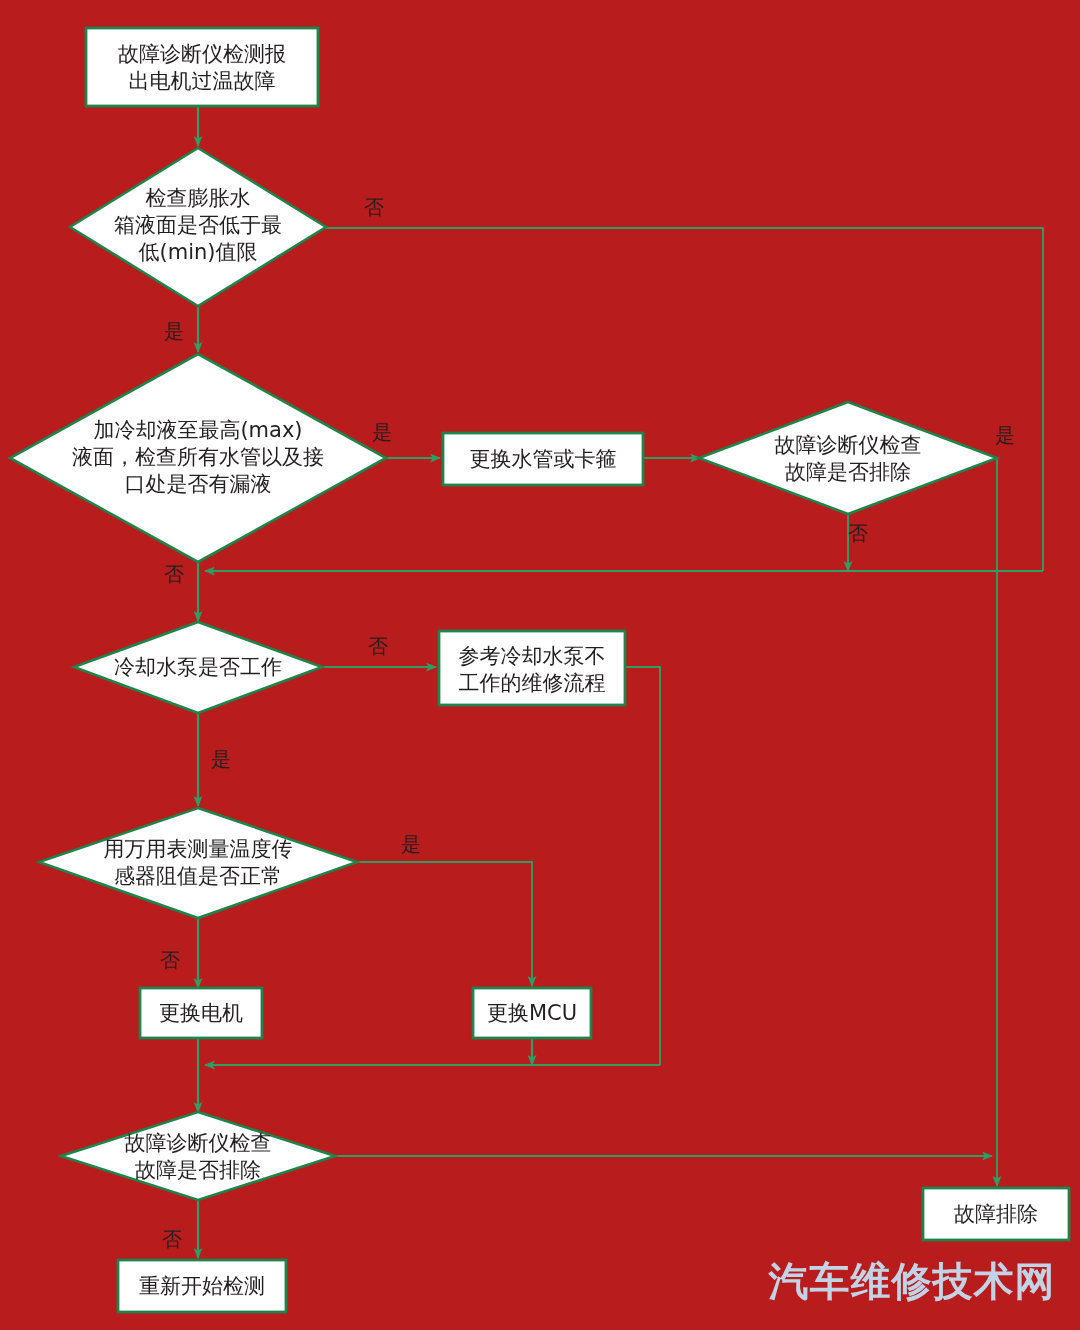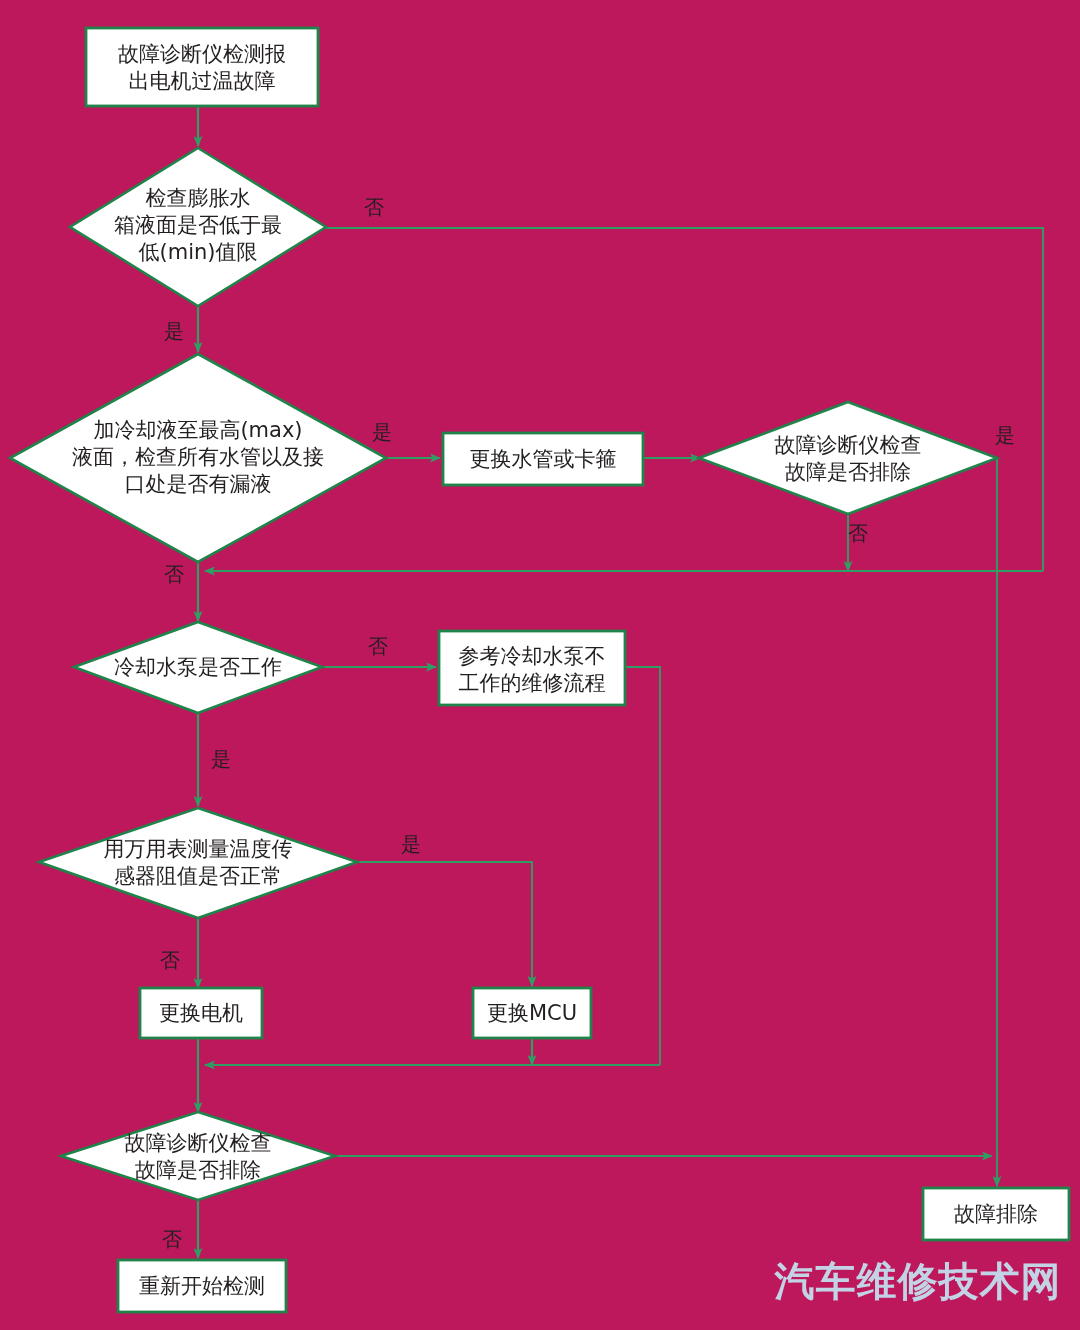--- a/index.html
+++ b/index.html
@@ -1,38 +1,38 @@
 <!DOCTYPE html>
 <html><head>
 <meta charset="utf-8">
 <title>故障诊断流程图</title>
 <style>
   html,body{margin:0;padding:0;background:#ffffff;}
   body{
     font-family:"DejaVu Sans","Liberation Sans",sans-serif;
     width:1080px;height:1330px;overflow:hidden;position:relative;
   }
-  #chart-root{position:relative;width:1080px;height:1330px;background:#be185d;}
+  #chart-root{position:relative;width:1080px;height:1330px;background:#b91c1c;}
   svg#flow{position:absolute;left:0;top:0;width:1080px;height:1330px;display:block;}
   .node-shape{fill:#ffffff;stroke:#1e8449;stroke-width:2.6;}
   .node-shape.box{stroke-width:2.8;}
   .edge{fill:none;stroke:#2e9e63;stroke-width:2.2;}
   .edge.thin{stroke-width:1.9;}
   .node-text{
     font-family:"DejaVu Sans","Liberation Sans",sans-serif;
     font-size:21px;fill:#231f20;text-anchor:middle;
     dominant-baseline:middle;white-space:pre;
   }
   .edge-label{
     font-family:"DejaVu Sans","Liberation Sans",sans-serif;
     font-size:20px;fill:#231f20;text-anchor:middle;
     dominant-baseline:middle;
   }
   .watermark{
-    position:absolute;right:12px;bottom:4px;
+    position:absolute;right:18px;bottom:4px;
     width:300px;height:66px;pointer-events:none;user-select:none;
   }
   .wm-top{
     font-family:"DejaVu Sans","Liberation Sans",sans-serif;
     font-size:40px;font-weight:bold;color:#c3d3e6;
     letter-spacing:1px;line-height:42px;text-align:center;
   }
   .wm-bot{
     font-family:"DejaVu Sans","Liberation Sans",sans-serif;
     font-size:27px;font-weight:bold;color:#e8b96a;

